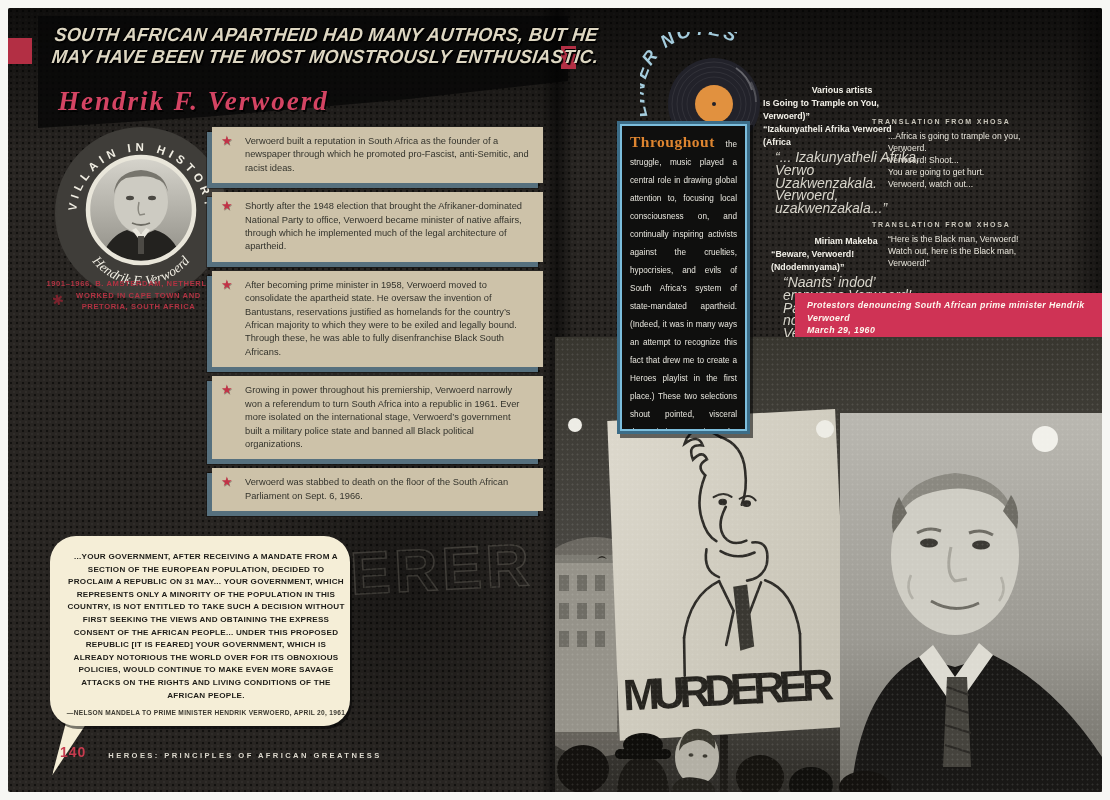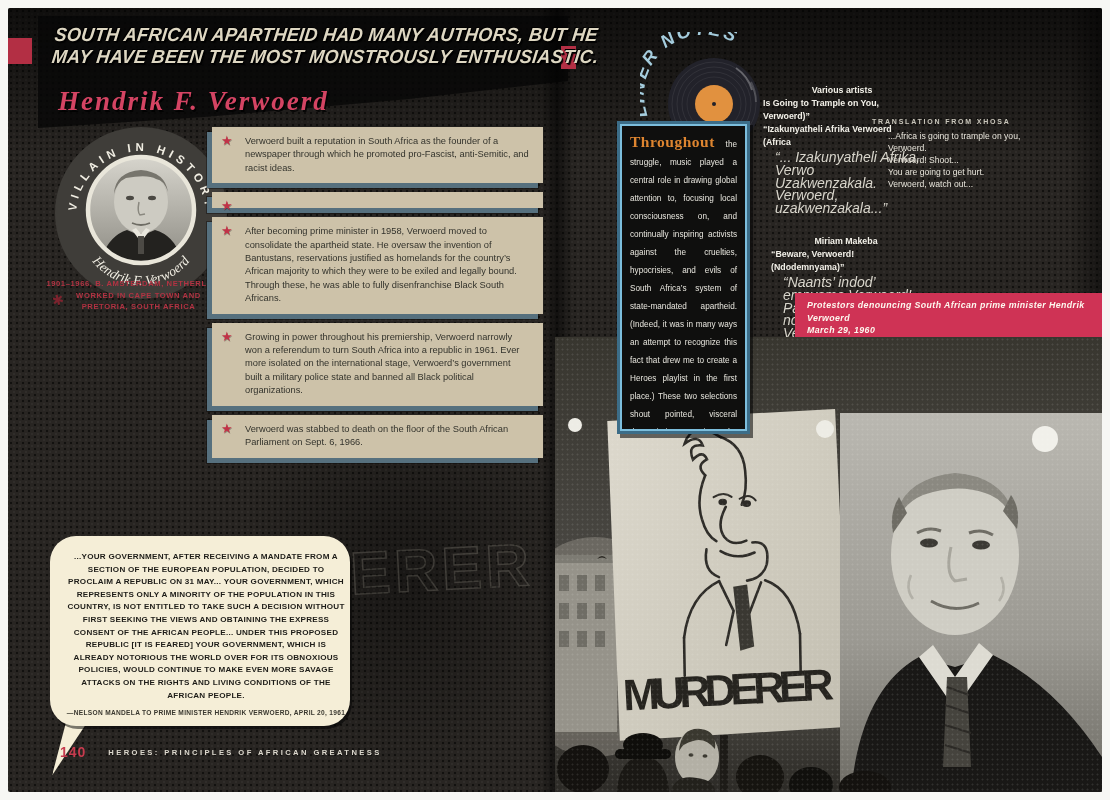--- a/index.html
+++ b/index.html
@@ -56,21 +56,21 @@
 
   .bubble { left:42px; top:528px; width:300px; background:#f5eed7; border-radius:26px;
     padding:15px 4px 10px 16px; box-shadow:2px 3px 0 rgba(0,0,0,0.5); }
   .bubble-text { color:#1d1c18; font-weight:bold; font-size:8.1px; line-height:12.6px;
     letter-spacing:0.25px; text-align:center; }
   .bubble-attr { color:#3a382f; font-weight:bold; font-size:6.6px; letter-spacing:0.3px;
     text-align:center; margin-top:7px; }
   .bubble-tail { left:48px; top:692px; width:44px; height:78px; background:#f5eed7;
     clip-path:polygon(0 100%, 26% 4%, 92% 0); transform:rotate(6deg); }
 
-  .footer { left:52px; top:736px; display:flex; align-items:center; gap:22px; }
+  .footer { left:52px; top:736px; display:flex; align-items:flex-end; gap:22px; }
   .page-num { color:#c63b4e; font-weight:bold; font-size:14px; letter-spacing:1px; }
   .book-title { color:#dcd8cd; font-weight:bold; font-size:7.6px; letter-spacing:2.4px; }
 
   
   .vinyl { left:632px; top:24px; }
 
   .tracks { left:755px; top:76px; width:158px; color:#f2f0e8; }
   .artist { font-weight:bold; font-size:8.8px; line-height:13px;text-align:center; }
   .track-title { font-weight:bold; font-size:8.8px; line-height:13px; }
   .lyric { font-style:italic; font-size:14px; line-height:12.8px; color:#d8d5cb; padding-left:12px; margin-top:2px; }
@@ -163,20 +163,21 @@
   <div class="abs ghost-blob"></div>
   <div class="abs ghost-text">DERER</div>
 
   <div class="abs facts">
     <div class="fact">
       <span class="star">★</span>
       <span>Verwoerd built a reputation in South Africa as the founder of a newspaper through which he promoted pro-Fascist, anti-Semitic, and racist ideas.</span>
     </div>
     <div class="fact">
       <span class="star">★</span>
+      <span>Shortly after the 1948 election that brought the Afrikaner-dominated National Party to office, Verwoerd became minister of native affairs, through which he implemented much of the legal architecture of apartheid.</span>
     </div>
     <div class="fact">
       <span class="star">★</span>
       <span>After becoming prime minister in 1958, Verwoerd moved to consolidate the apartheid state. He oversaw the invention of Bantustans, reservations justified as homelands for the country’s African majority to which they were to be exiled and legally bound. Through these, he was able to fully disenfranchise Black South Africans.</span>
     </div>
     <div class="fact">
       <span class="star">★</span>
       <span>Growing in power throughout his premiership, Verwoerd narrowly won a referendum to turn South Africa into a republic in 1961. Ever more isolated on the international stage, Verwoerd’s government built a military police state and banned all Black political organizations.</span>
     </div>
     <div class="fact">
@@ -238,20 +239,28 @@
 
   <div class="abs translations">
     <div>
       <div class="tr-label">TRANSLATION FROM XHOSA</div>
       <div class="tr-lines">
         <div>...Africa is going to trample on you,</div>
         <div>Verwoerd.</div>
         <div>Verwoerd! Shoot...</div>
         <div>You are going to get hurt.</div>
         <div>Verwoerd, watch out...</div>
+      </div>
+    </div>
+    <div class="tr2">
+      <div class="tr-label">TRANSLATION FROM XHOSA</div>
+      <div class="tr-lines">
+        <div>“Here is the Black man, Verwoerd!</div>
+        <div>Watch out, here is the Black man,</div>
+        <div>Verwoerd!”</div>
       </div>
     </div>
   </div>
 
   <div class="abs caption-banner">
     <div class="caption-line">Protestors denouncing South African prime minister Hendrik Verwoerd</div>
     <div class="caption-line">March 29, 1960</div>
   </div>
 
   <svg class="abs photo" width="547" height="455" viewBox="0 0 547 455">

